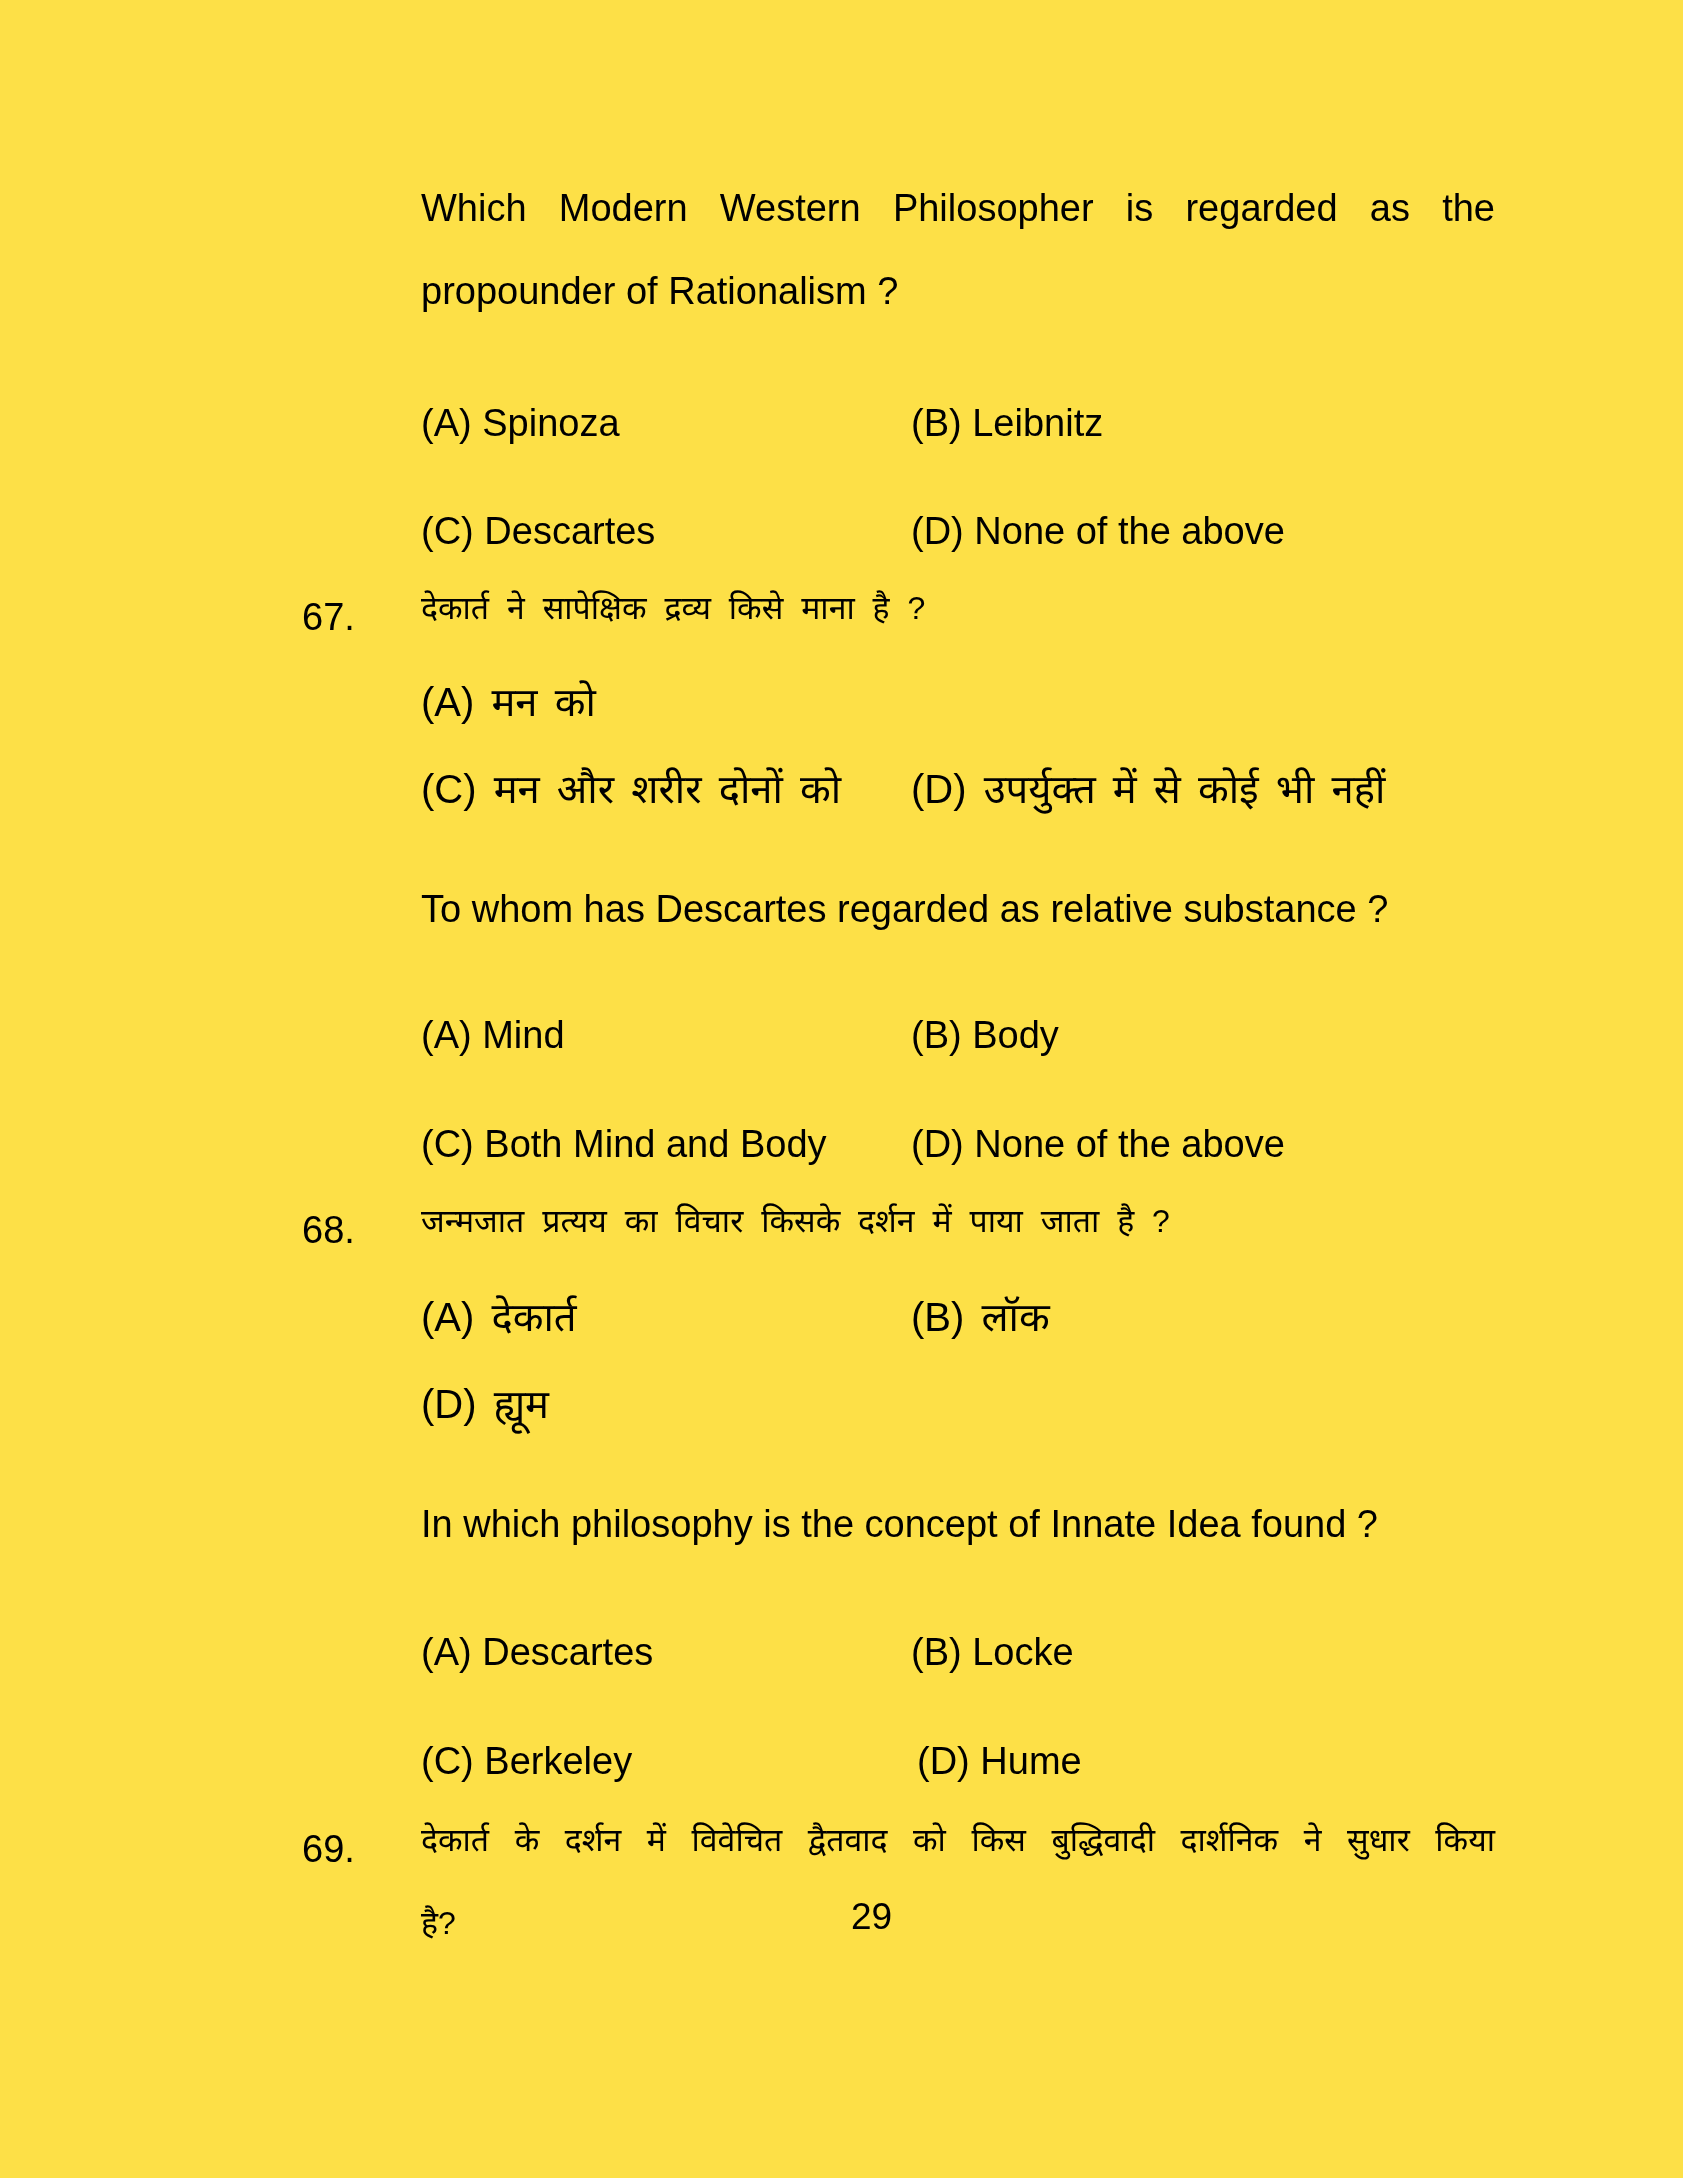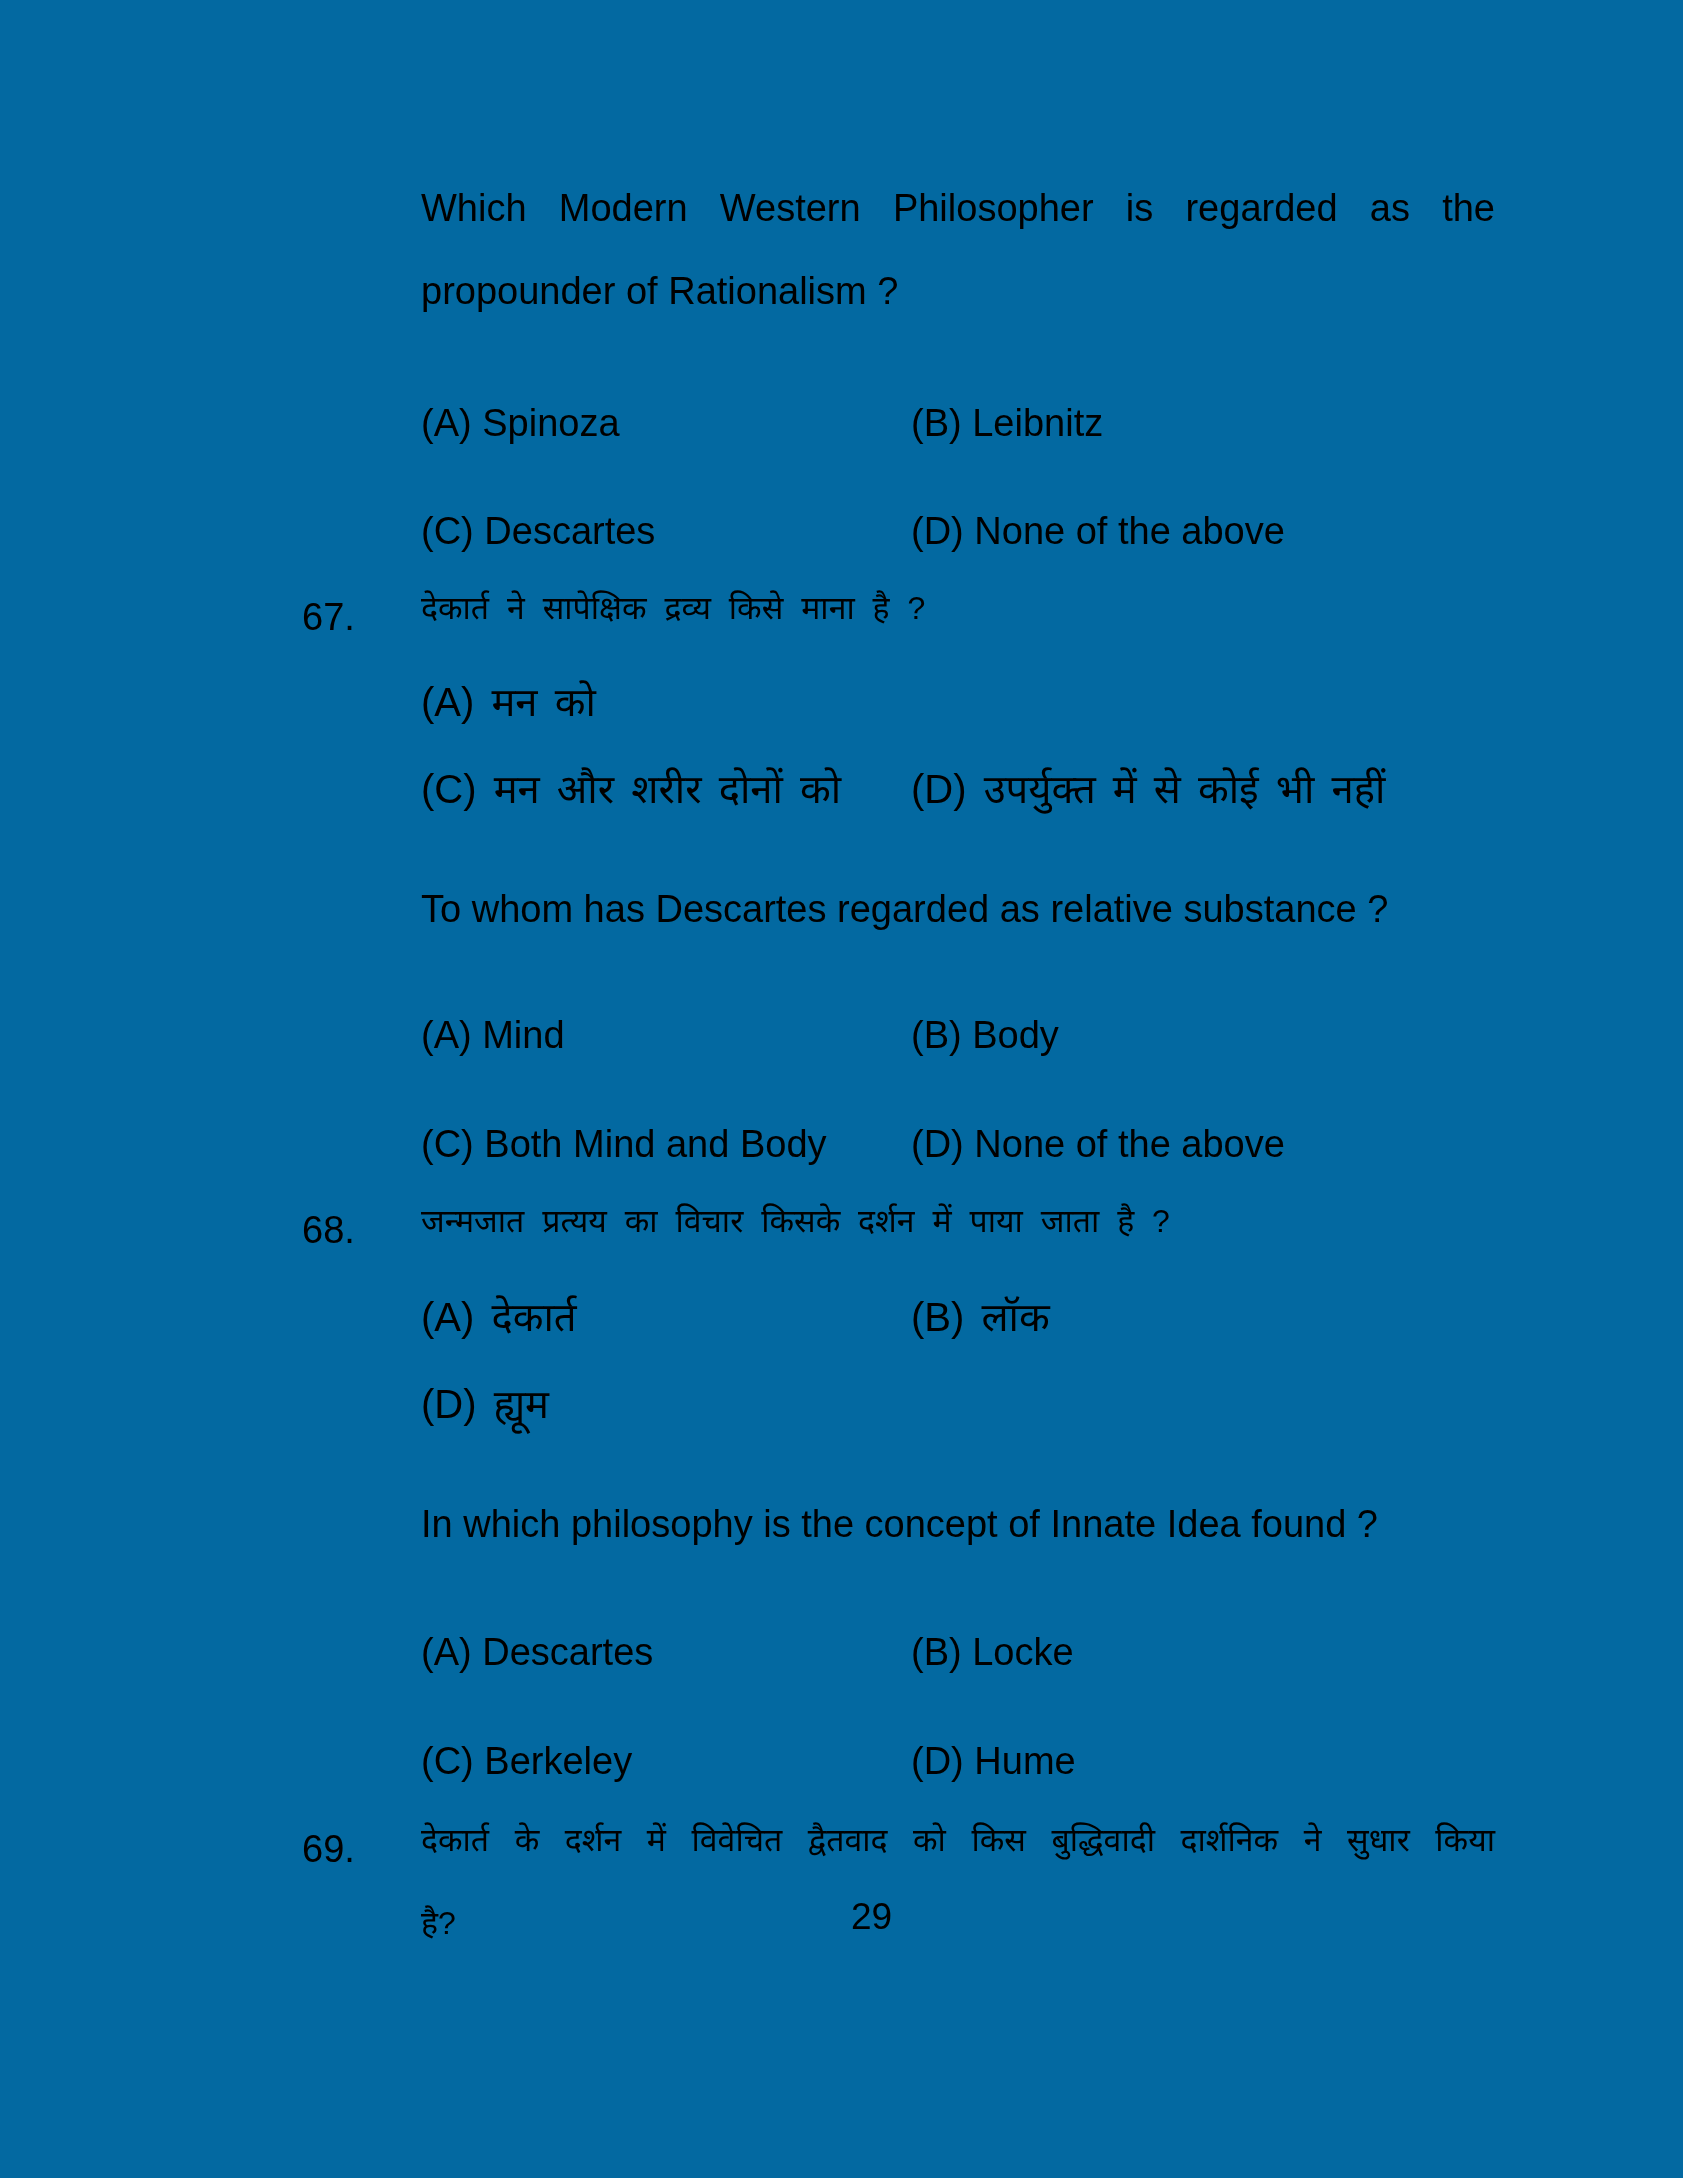--- a/index.html
+++ b/index.html
@@ -6,21 +6,21 @@
     margin: 0;
     padding: 0;
     background: #ffffff;
     color: #000000;
     font-family: "Liberation Sans", "DejaVu Sans", sans-serif;
   }
   .page {
     position: relative;
     width: 1683px;
     height: 2178px;
-    background: #0369a1;
+    background: #fde047;
     overflow: hidden;
   }
   .line {
     position: absolute;
     line-height: 1.15;
     font-size: 38px;
     white-space: nowrap;
   }
   .hindi {
     font-size: 32px;
@@ -118,21 +118,21 @@
   <div class="opt-row opt-hi" style="top:1381px;">
     <span class="col2">(D) ह्यूम</span>
   </div>
 
   <div class="line qtext-col" style="top:1503px;">In which philosophy is the concept of Innate Idea found ?</div>
 
   <div class="opt-row opt-en" style="top:1612px;">
     <span class="col1">(A) Descartes</span>
     <span class="col2">(B) Locke</span>
   </div>
-  <div class="opt-row opt-en" style="top:1721px;">
+  <div class="opt-row opt-en" style="top:1721px;gap:6px;">
     <span class="col1">(C) Berkeley</span>
     <span class="col2">(D) Hume</span>
   </div>
 
   <div class="qnum" style="top:1828px;">69.</div>
   <div class="line justified hindi" style="top:1822px;">देकार्त के दर्शन में विवेचित द्वैतवाद को किस बुद्धिवादी दार्शनिक ने सुधार किया</div>
   <div class="line qtext-col hindi" style="top:1905px;">है?</div>
 
   <div class="footer-pagenum">29</div>
 

